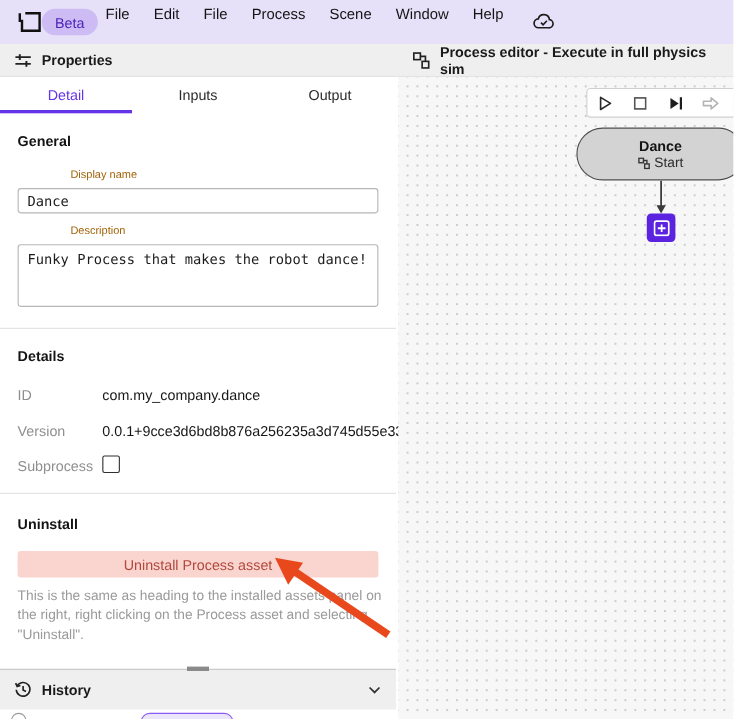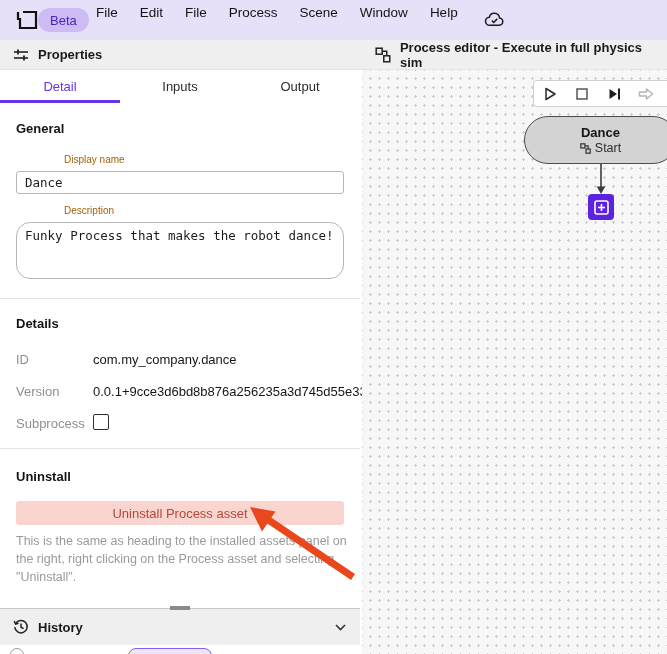--- a/index.html
+++ b/index.html
@@ -40,21 +40,21 @@
   
   .sec-head { position: absolute; left: 16px; font-size: 13px; font-weight: bold; color: #141414; }
   .sec-chev { position: absolute; right: 14px; width: 11px; height: 7px; }
   .divider { position: absolute; left: 0; width: 360px; border-top: 1px solid #e2e2e2; }
 
   .field-label { position: absolute; left: 16px; font-size: 10px; color: #a16207; margin-left: 48px; }
   .text-input { position: absolute; left: 16px; width: 328px; height: 23px; border: 1px solid #b6b6b6;
                 border-radius: 3px; background: #fff; font-family: "DejaVu Sans Mono", monospace;
                 font-size: 12.5px; color: #1c1c1c; padding: 0 8px; }
   .text-area { position: absolute; left: 16px; width: 328px; height: 57px; border: 1px solid #b6b6b6;
-               border-radius: 14px; background: #fff; font-family: "DejaVu Sans Mono", monospace;
+               border-radius: 3px; background: #fff; font-family: "DejaVu Sans Mono", monospace;
                font-size: 12.5px; color: #1c1c1c; padding: 5px 8px; resize: none; line-height: 16px; }
 
   .kv-label { position: absolute; left: 16px; font-size: 13px; color: #8f8f8f; }
   .kv-value { position: absolute; left: 93px; right: 16px; font-size: 13px; color: #161616;
               white-space: nowrap; overflow: hidden; }
   .checkbox { position: absolute; left: 93px; width: 16px; height: 16px; border: 1.5px solid #2e2e2e;
               border-radius: 2px; background: #fff; }
 
   .uninstall-btn { position: absolute; left: 16px; width: 328px; height: 24px; background: #fad4cf;
                    border: none; border-radius: 3px; font-family: "Liberation Sans", sans-serif;

